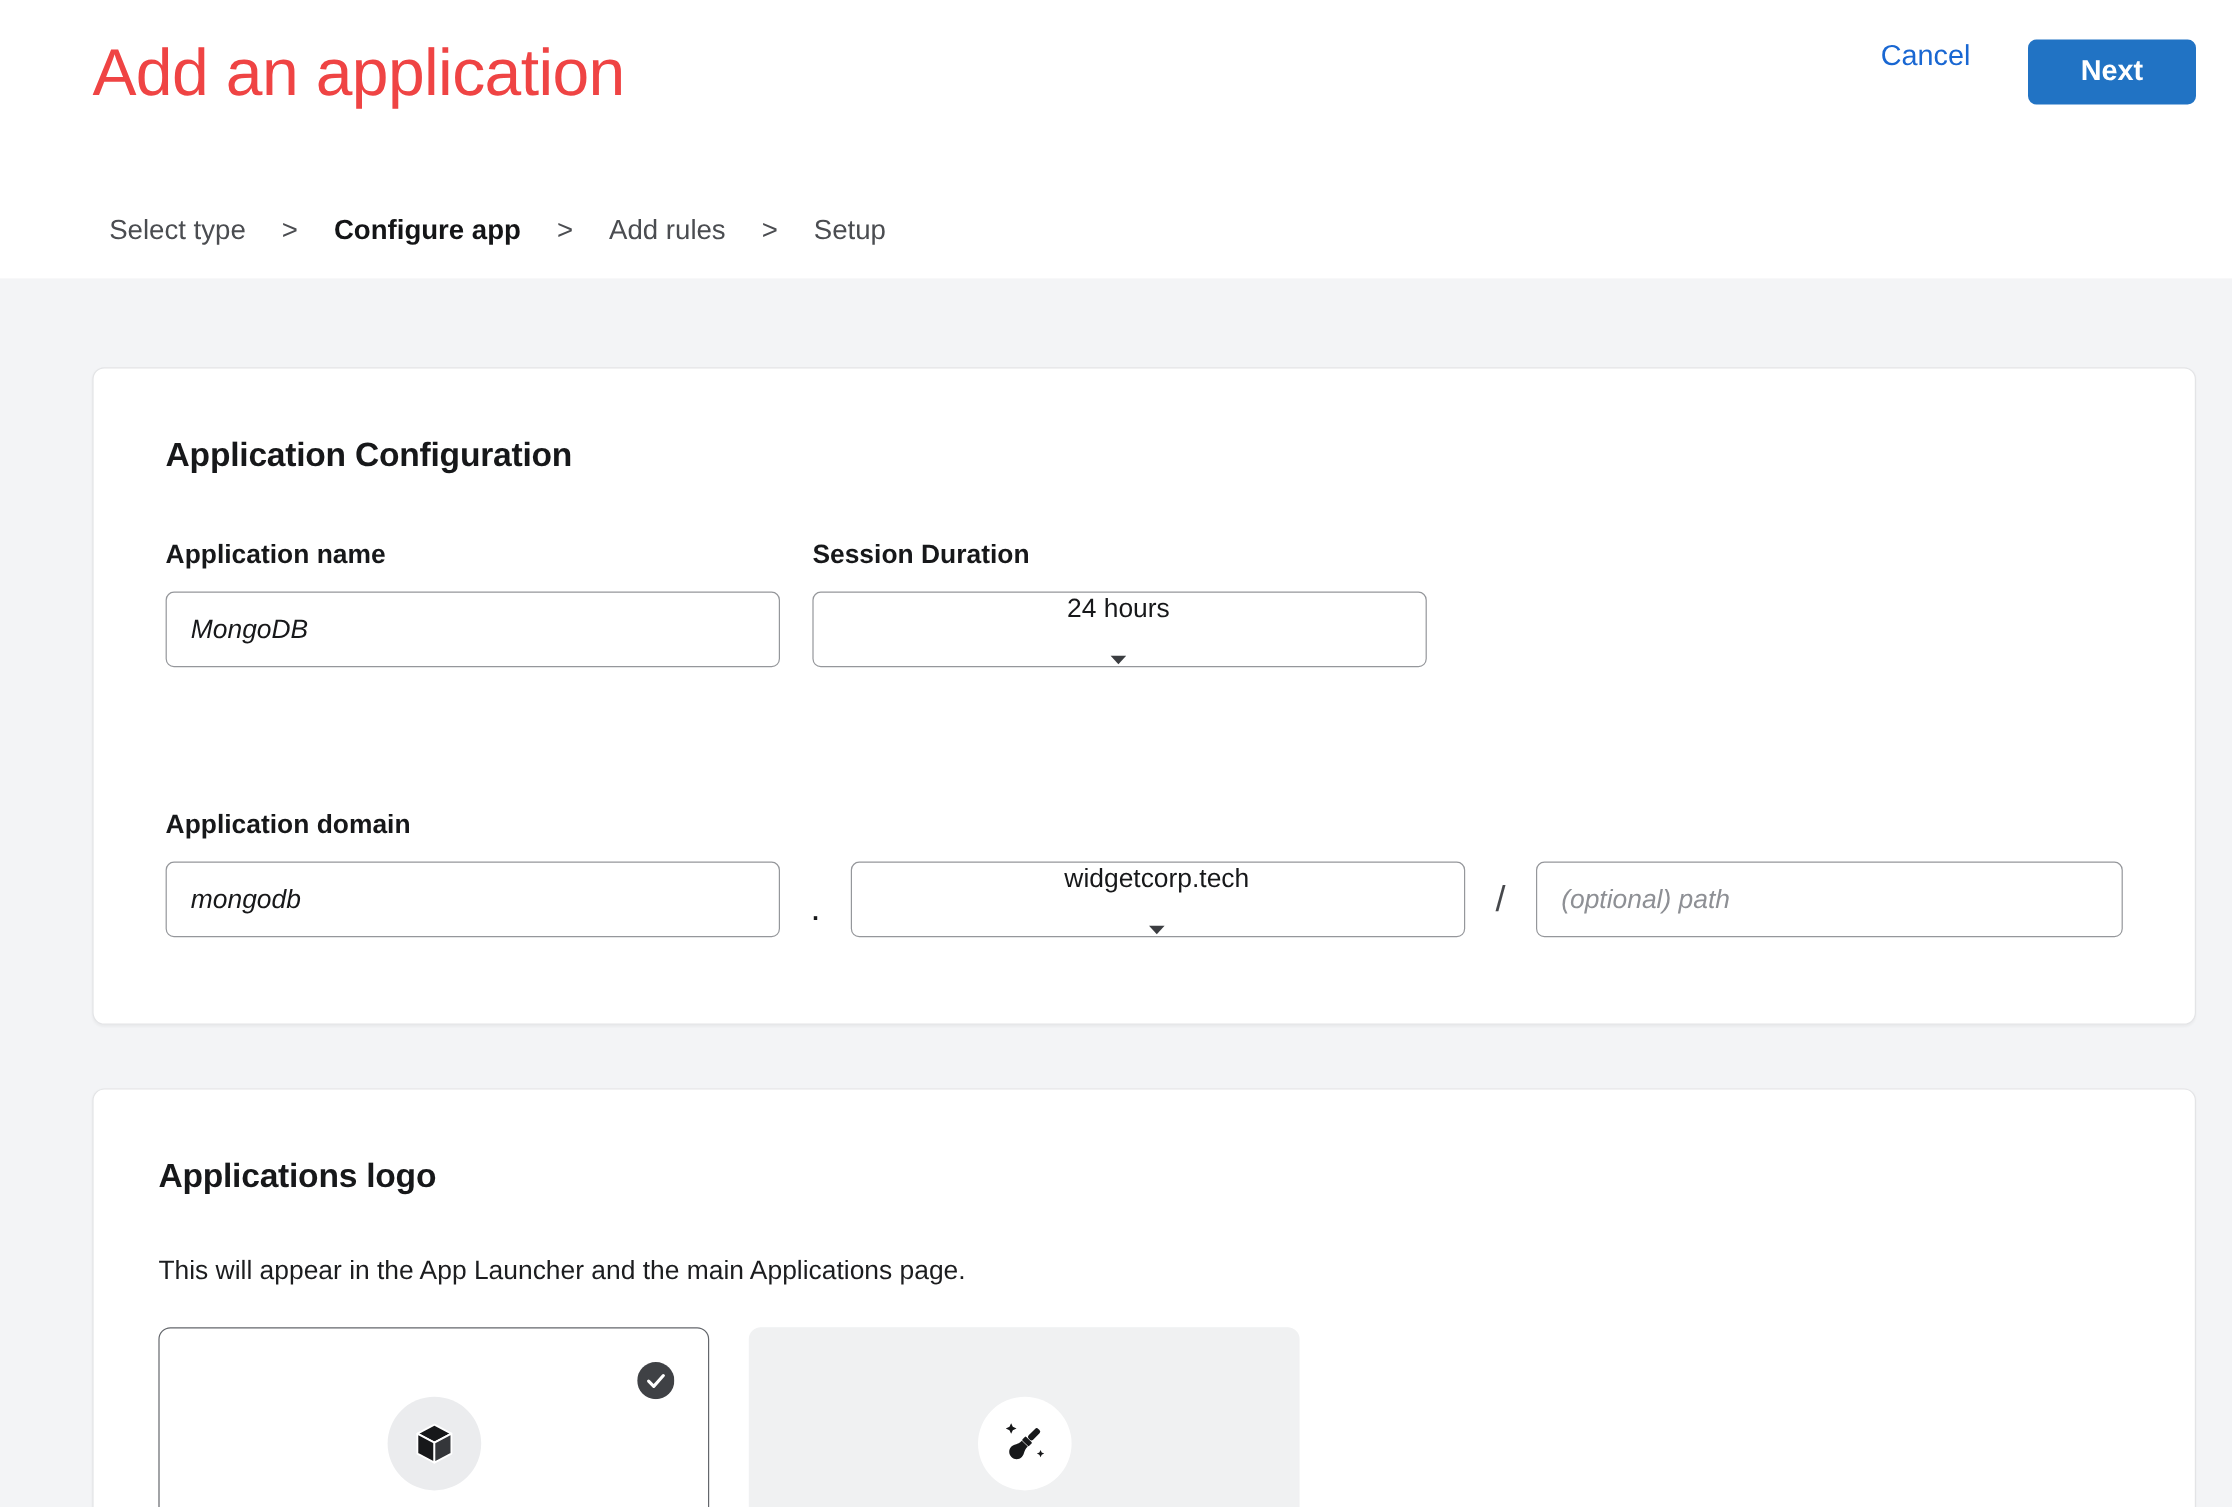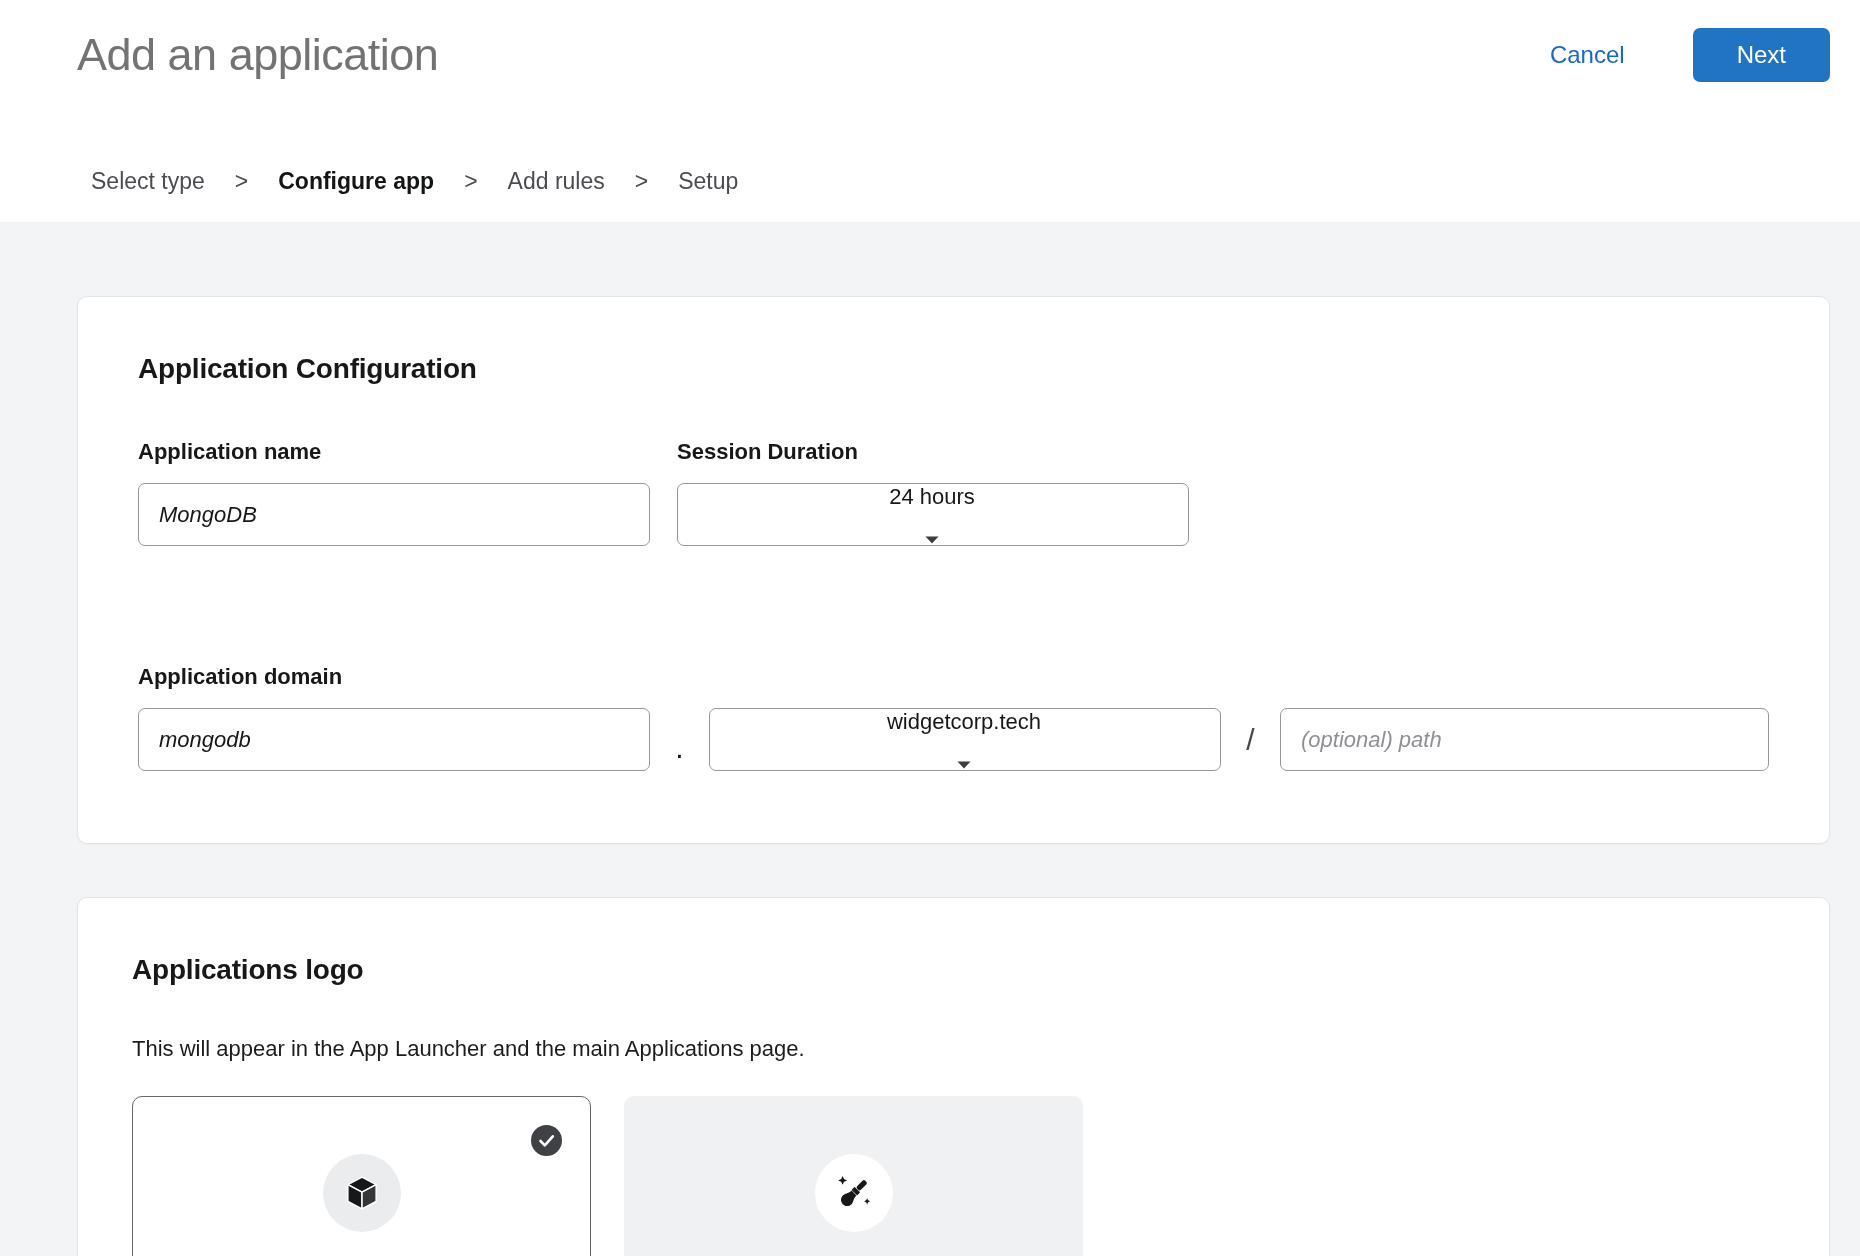--- a/index.html
+++ b/index.html
@@ -11,42 +11,43 @@
     background: #ffffff;
     font-family: "Liberation Sans", "DejaVu Sans", sans-serif;
     color: #17181a;
   }
 
   
   .page-header { padding: 28px 30px 0 77px; background: #ffffff; }
   .header-row { display: flex; justify-content: space-between; align-items: center; }
   .page-title {
     margin: 0;
-    font-size: 45px;
+    font-size: 55px;
     font-weight: 500;
     letter-spacing: -0.5px;
-    color: #737373;
-  }
-  .header-actions { display: flex; align-items: center; gap: 68px; }
+    color: #ef4444;
+  }
+  .header-actions { display: flex; gap: 48px; }
   .cancel-link {
     font-size: 24px;
     color: #1967d2;
     cursor: pointer;
     text-decoration: none;
   }
   .next-button {
     font-family: inherit;
     font-size: 24px;
     color: #ffffff;
     background: #2173c4;
     border: none;
     border-radius: 7px;
     height: 54px;
     padding: 0 44px;
     cursor: pointer;
+    font-weight: bold;
   }
 
   
   .breadcrumb {
     margin: 86px 0 0 14px;
     padding-bottom: 27px;
     display: flex;
     align-items: center;
     gap: 30px;
     font-size: 23px;

